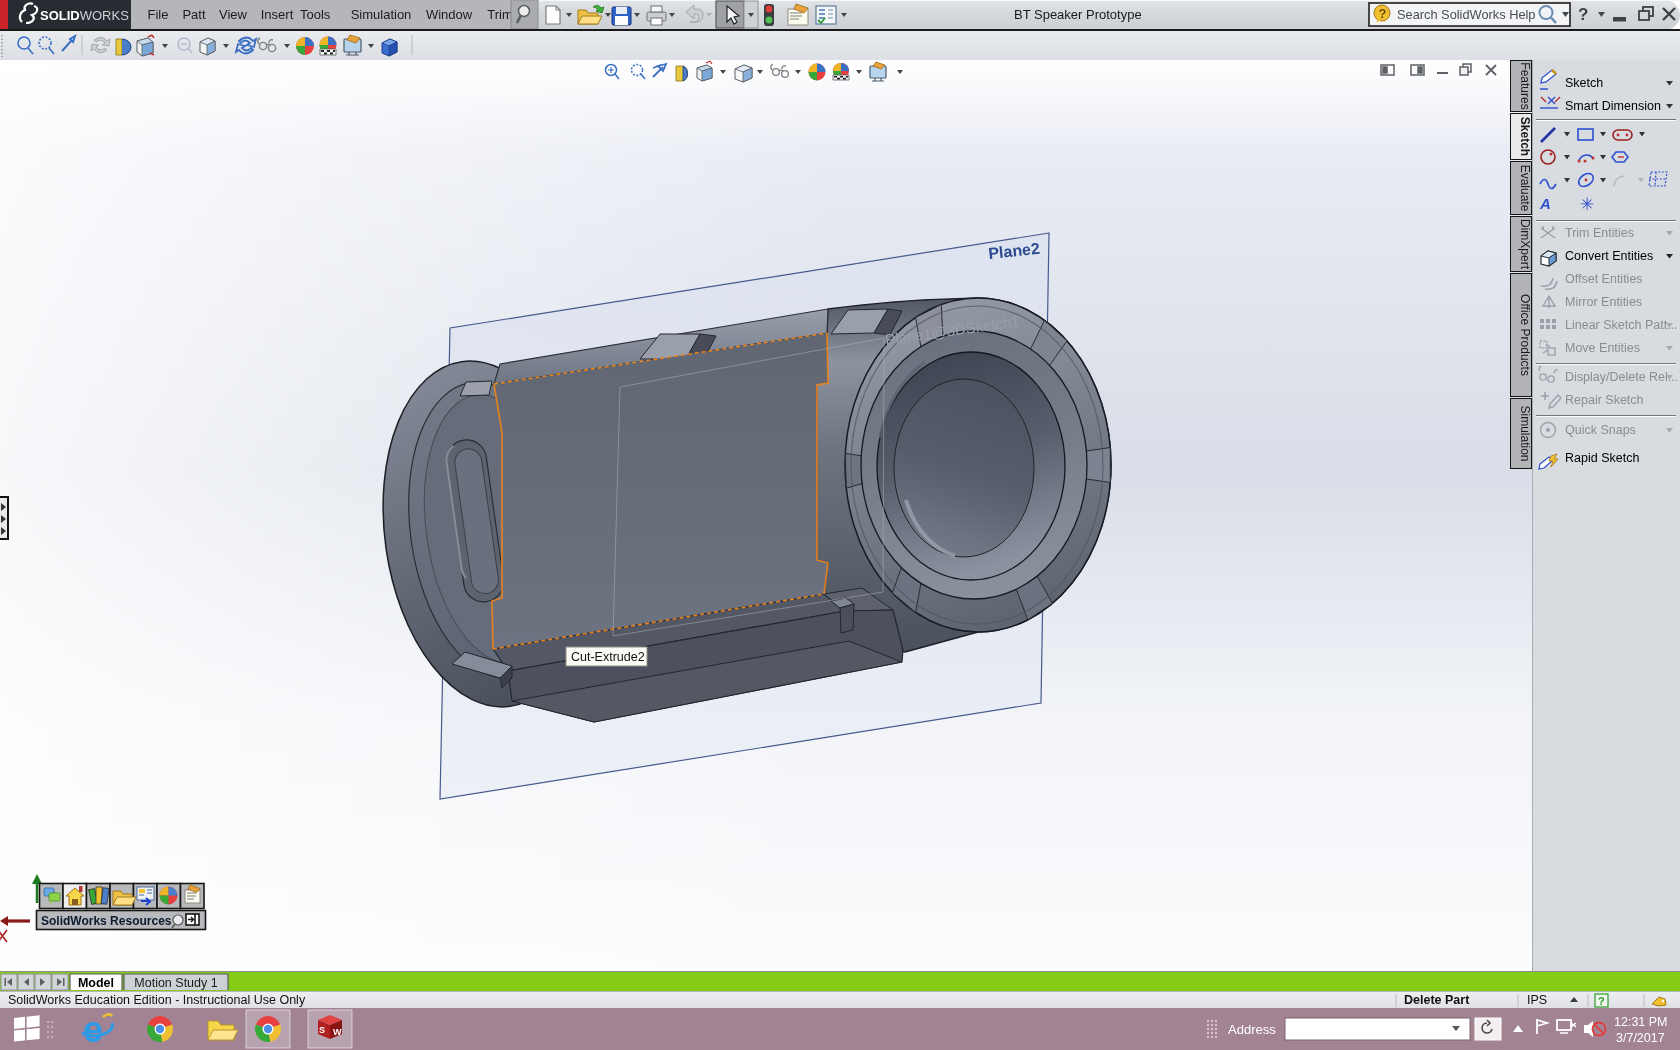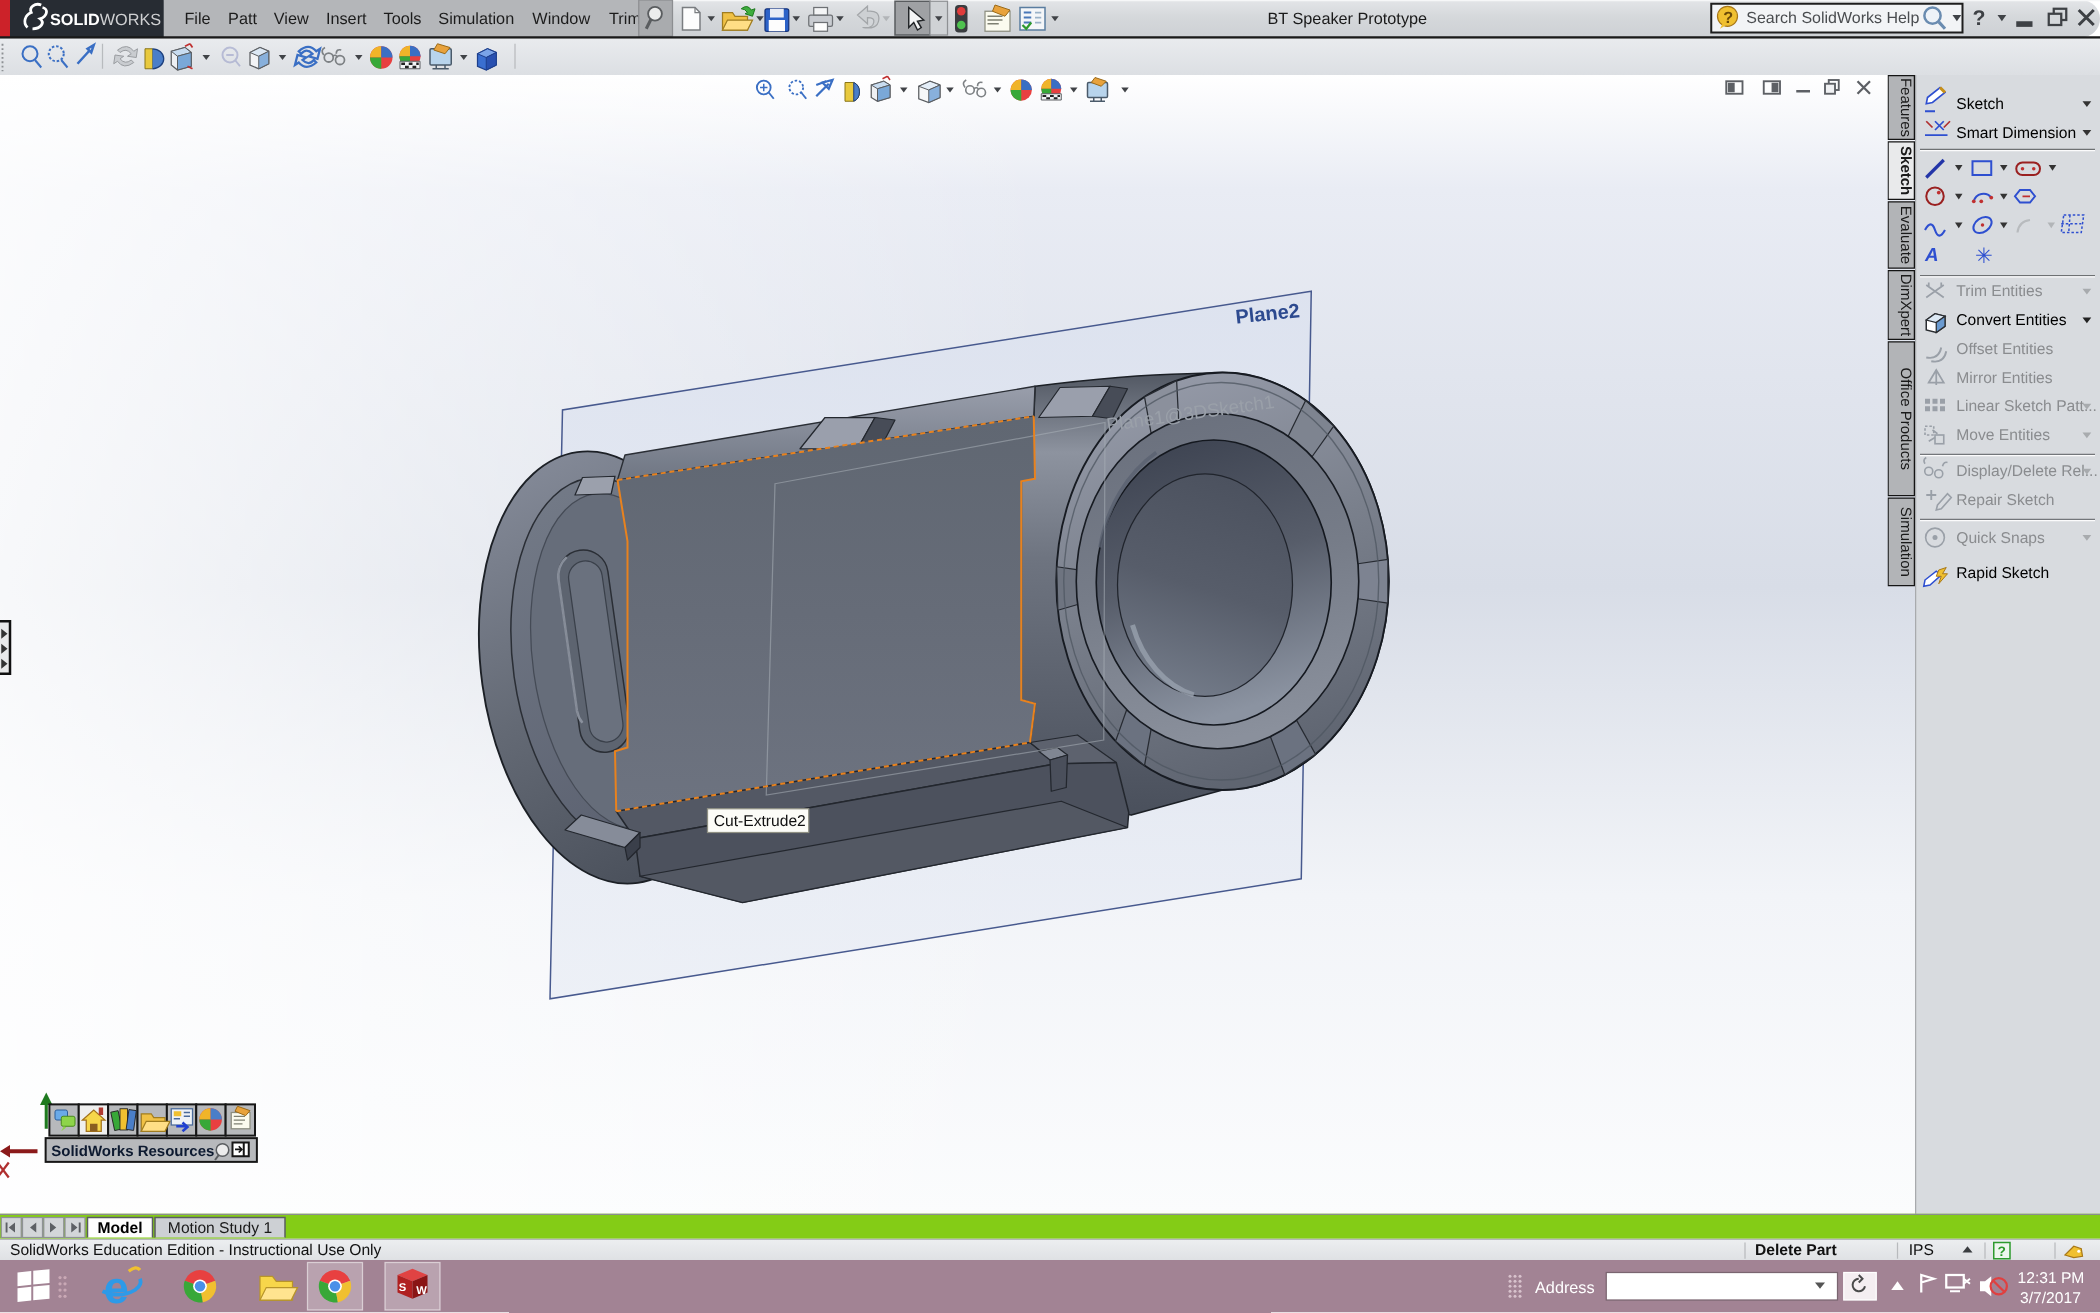--- a/index.html
+++ b/index.html
@@ -174,21 +174,21 @@
       <svg width="131" height="30" style="position:absolute;left:0;top:0">
         <path d="M22,22 C18,18 20,12 25,10 C23,6 28,2 33,4" fill="none" stroke="#fff" stroke-width="2.2"></path>
         <path d="M26,23 C33,23 36,18 32,15 C38,13 39,7 34,6" fill="none" stroke="#fff" stroke-width="2.2"></path>
         <text x="40" y="20" font-size="13" font-weight="700" fill="#fff">SOLID<tspan fill="#cfd0d2" font-weight="400">WORKS</tspan></text>
       </svg>
     </div>
     <div class="menuitem" style="left:141px;width:34px;text-align:center">File</div>
     <div class="menuitem" style="left:176px;width:36px;text-align:center">Patt</div>
     <div class="menuitem" style="left:212px;width:42px;text-align:center">View</div>
     <div class="menuitem" style="left:254px;width:46px;text-align:center">Insert</div>
-    <div class="menuitem" style="left:300px;width:44px;text-align:center">Tools</div>
+    <div class="menuitem" style="left:300px;width:44px;">Tools</div>
     <div class="menuitem" style="left:344px;width:74px;text-align:center">Simulation</div>
     <div class="menuitem" style="left:418px;width:62px;text-align:center">Window</div>
     <div class="menuitem" style="left:480px;width:40px;text-align:center">Trim</div>
     <div id="titletext">BT Speaker Prototype</div>
     <svg width="1680" height="30" style="position:absolute;left:0;top:0">
 
       <rect x="511" y="0" width="27" height="29" fill="#a9abae" stroke="#8c8e91" stroke-width="1"></rect>
       <circle cx="524" cy="11" r="5.5" fill="#eceded" stroke="#5a5d60" stroke-width="1.5"></circle>
       <path d="M521,15 L517,23" stroke="#5a5d60" stroke-width="2.5"></path>
 

